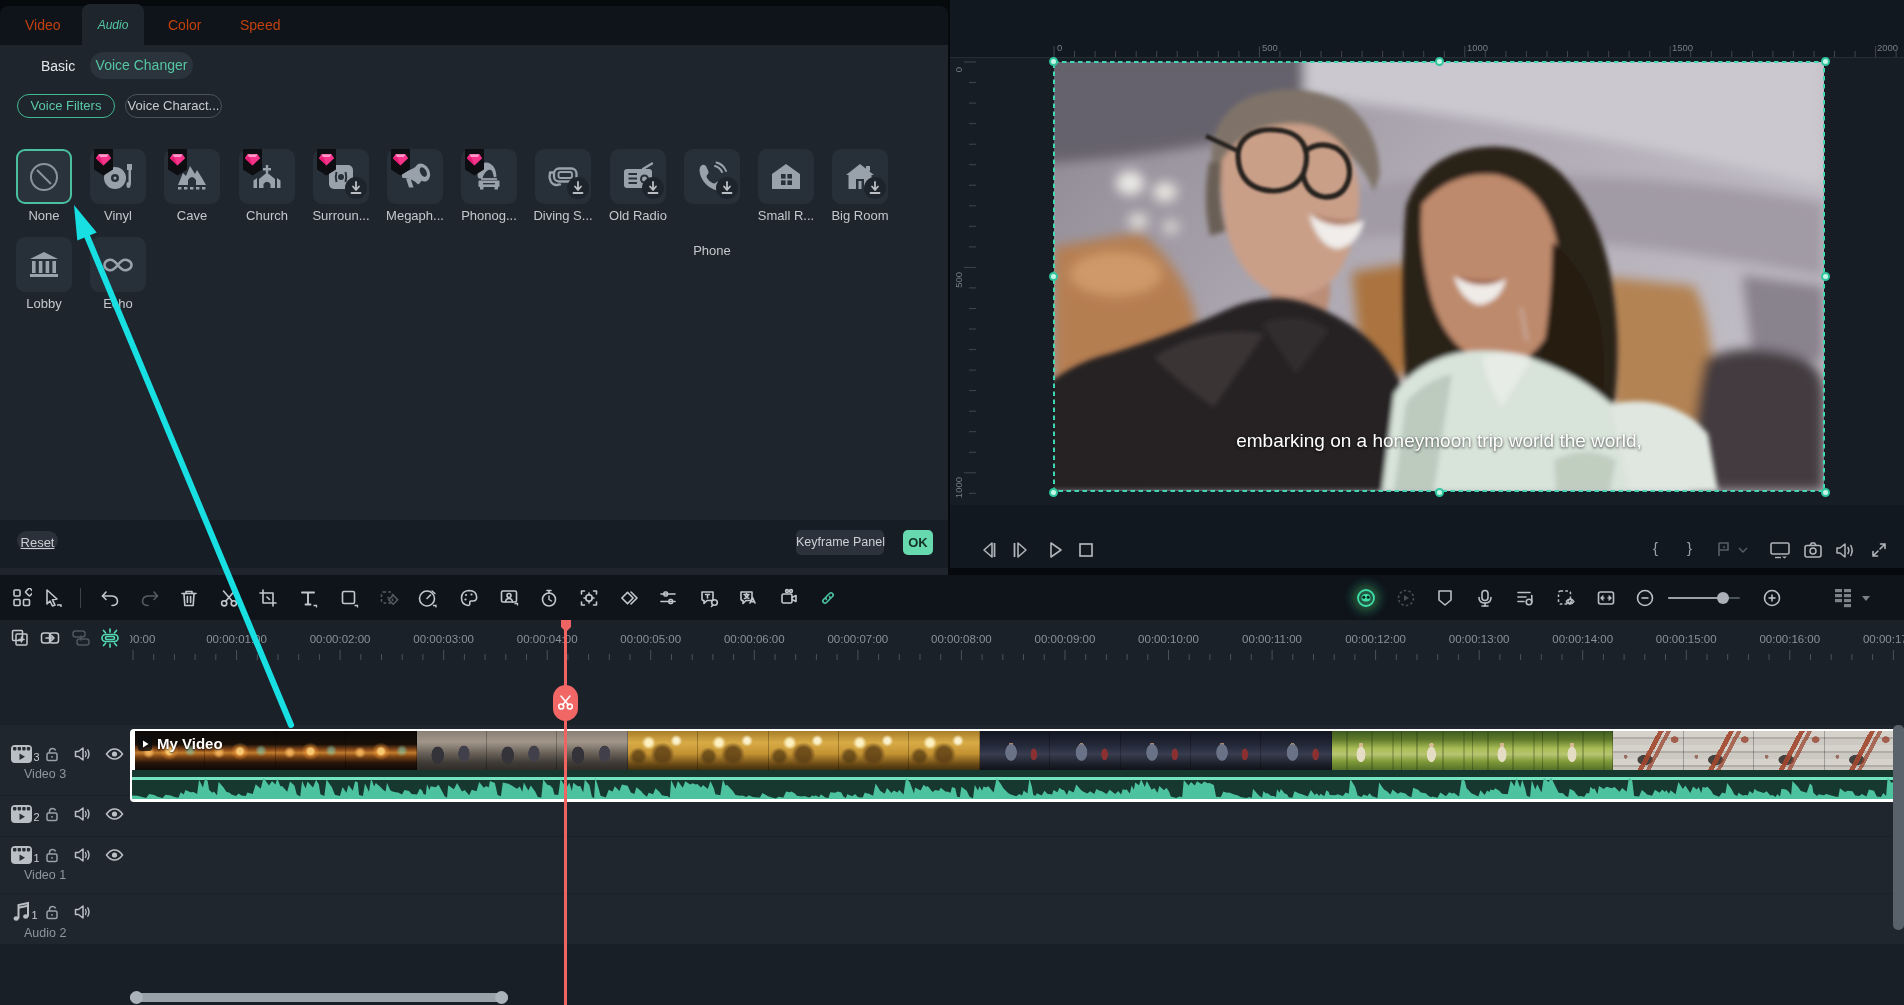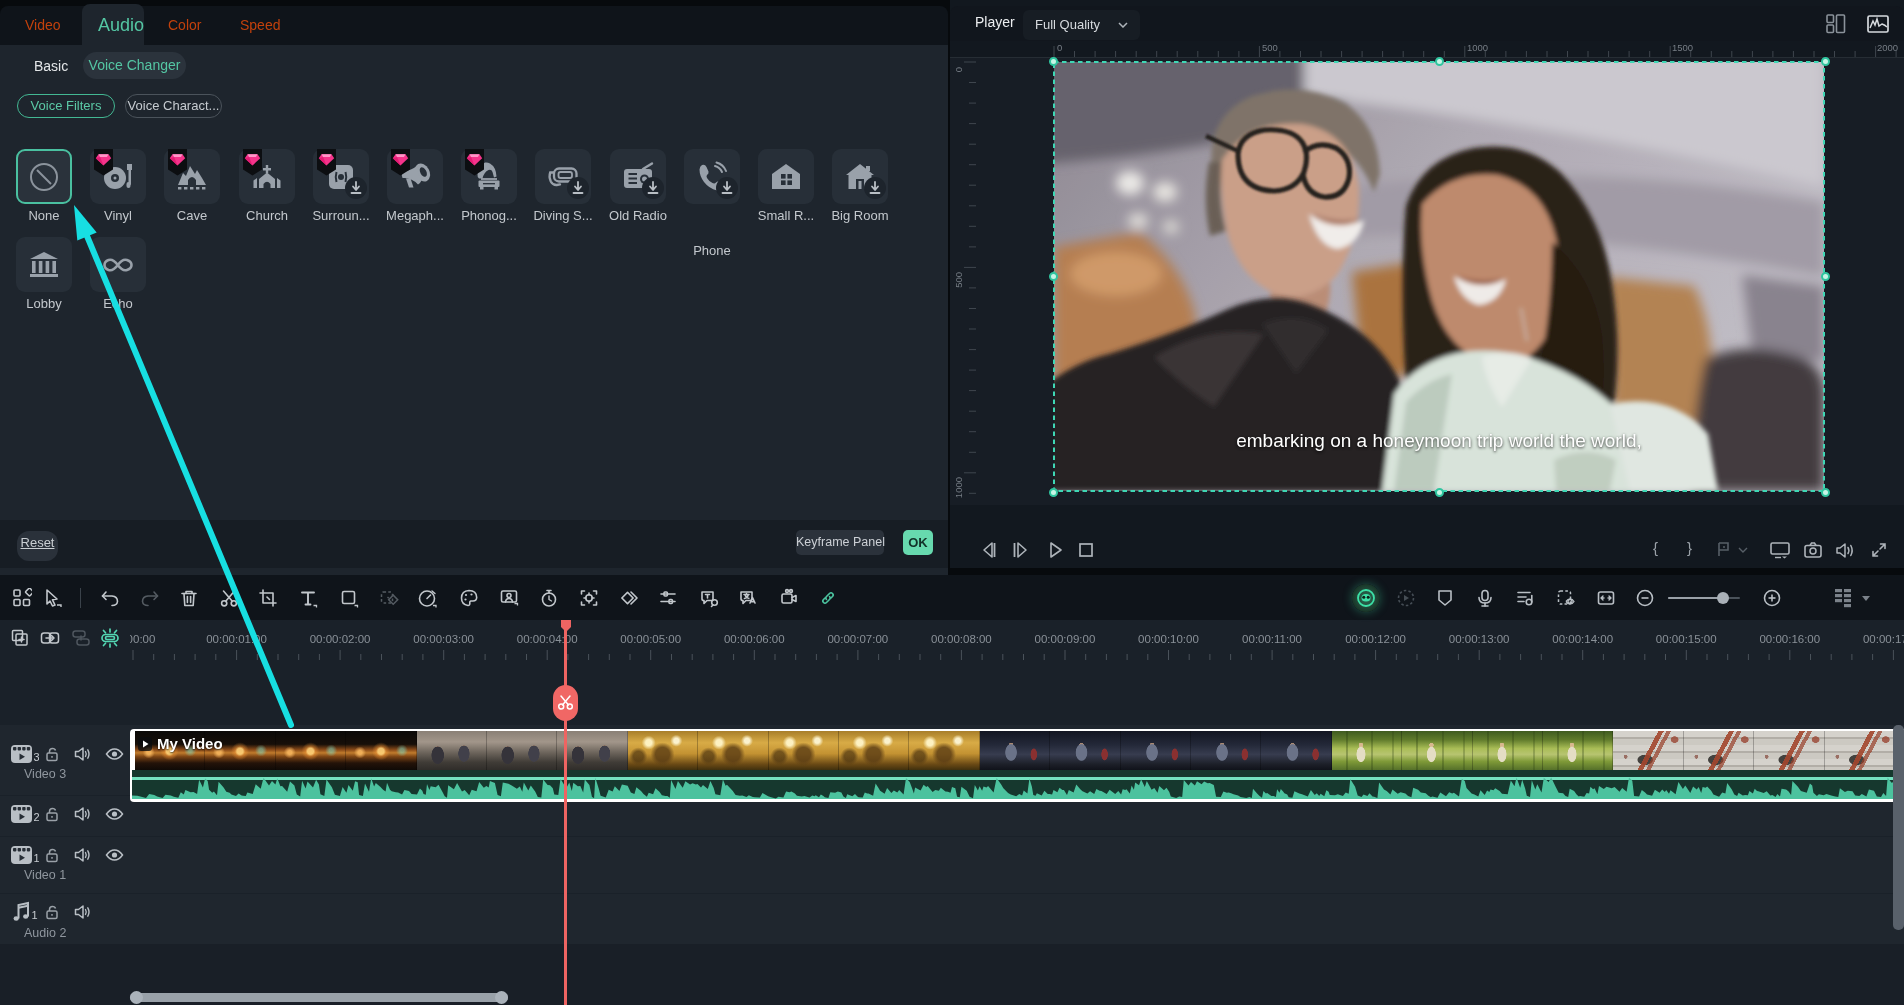--- a/index.html
+++ b/index.html
@@ -4,33 +4,33 @@
 <style>
 * { margin:0; padding:0; box-sizing:border-box; -webkit-font-smoothing:antialiased; }
 html,body { width:1904px; height:1005px; background:#070a0d; font-family:"Liberation Sans",sans-serif; overflow:hidden; position:relative; }
 svg { display:block; }
 
 
 #leftpanel { position:absolute; left:0; top:0; width:948px; height:575px; background:#070a0d; }
 #tabbar { position:absolute; left:0; top:6px; width:948px; height:39px; background:#0f141a; border-radius:8px 8px 0 0; }
 #panelbg { position:absolute; left:0; top:45px; width:948px; height:530px; background:#1e252d; }
 .tab { position:absolute; top:0; height:39px; line-height:39px; font-size:14px; color:#c2410c; }
-#tab-audio { position:absolute; left:82px; top:4px; width:62px; height:41px; background:#1e252d; border-radius:8px 8px 0 0; text-align:right; line-height:42px; color:#54c6a3; font-size:18px; }
-#row-basic { position:absolute; left:5px; top:45px; width:948px; height:45px; }
+#tab-audio { position:absolute; left:82px; top:4px; width:62px; height:41px; background:#1e252d; border-radius:8px 8px 0 0; text-align:center; line-height:42px; color:#54c6a3; font-size:12px;font-style:italic; }
+#row-basic { position:absolute; left:12px; top:45px; width:948px; height:45px; }
 #pill-vc { position:absolute; left:78px; top:7px; width:103px; height:27px; background:#2b333c; border-radius:14px; color:#54c6a3; font-size:14px; text-align:center; line-height:27px; }
 #btn-vf { position:absolute; left:17px; top:94px; width:98px; height:24px; border:1px solid #43b893; border-radius:13px; color:#5bc9a6; font-size:13px; text-align:center; line-height:22px; }
 #btn-vch { position:absolute; left:125px; top:94px; width:97px; height:24px; border:1px solid #4b535b; border-radius:13px; color:#c6cbd0; font-size:13px; text-align:center; line-height:22px; }
 #tilearea { position:absolute; left:0; top:140px; width:948px; height:380px; }
 .tile { position:absolute; width:56px; height:55px; background:#272f38; border-radius:9px; }
 .tile.sel { background:#2a323b; border:2px solid #4ac0a0; }
 .tlabel { position:absolute; width:74px; text-align:center; font-size:13px; color:#c3c8cd; }
 .gem { position:absolute; left:4px; top:0; width:19px; height:26px; }
 .dl { position:absolute; right:2px; top:28px; width:22px; height:22px; background:#1d242c; border-radius:50%; }
 #leftbottom { position:absolute; left:0; top:520px; width:948px; height:48px; background:#171d24; }
-#btn-reset { position:absolute; left:17px; top:11px; width:41px; height:30px; background:#2a313a; border-radius:12px; color:#c9ced2; font-size:13px; text-align:center; line-height:24px;text-decoration:underline; }
+#btn-reset { position:absolute; left:17px; top:11px; width:41px; height:19px; background:#2a313a; border-radius:12px; color:#c9ced2; font-size:13px; text-align:center; line-height:24px;text-decoration:underline; }
 #btn-kp { position:absolute; left:796px; top:10px; width:88px; height:25px; background:#2b323b; border-radius:5px; color:#ccd0d5; font-size:12.5px; text-align:center; line-height:25px; white-space:nowrap; }
 #btn-ok { position:absolute; left:903px; top:10px; width:30px; height:25px; background:#67d9ae; border-radius:5px; color:#123128; font-size:13px; font-weight:bold; text-align:center; line-height:25px; }
 
 
 #player { position:absolute; left:950px; top:0; width:954px; height:568px; background:#12181f; }
 #phead { position:absolute; left:0; top:6px; width:954px; height:39px; background:#11161d; border-radius:8px 8px 0 0; }
 #phead .plabel { position:absolute; left:25px; top:8px; font-size:14px; font-weight:500; color:#eceef0; }
 #pdrop { position:absolute; left:73px; top:4px; width:117px; height:30px; background:#171d24; border-radius:6px; color:#d6dade; font-size:13px; line-height:30px; padding-left:12px; }
 #canvasbg { position:absolute; left:0; top:45px; width:954px; height:460px; background:#171d25; }
 #video { position:absolute; left:104px; top:62px; width:770px; height:429px; overflow:hidden; }
@@ -312,39 +312,20 @@
       <div class="tlabel" style="left:81px;top:156px;">Echo</div>
     </div>
   <div id="leftbottom">
     <div id="btn-reset">Reset</div>
     <div id="btn-kp">Keyframe Panel</div>
     <div id="btn-ok">OK</div>
   </div>
 </div>
 
 <div id="player">
-  <div id="phead">
-    <div class="plabel">Player</div>
-    <div id="pdrop">Full Quality
-      <svg width="10" height="6" viewBox="0 0 10 6" style="position:absolute;right:12px;top:12px;">
-          <path d="M1 1 L5 5 L9 1" stroke="#aeb4ba" stroke-width="1.5" fill="none"></path>
-        </svg>
-    </div>
-    <svg width="20" height="20" viewBox="0 0 20 20" style="position:absolute;left:876px;top:8px;">
-        <g fill="none" stroke="#8b929a" stroke-width="1.6">
-          <rect x="1" y="1" width="6.5" height="7.5" rx="1"></rect>
-          <rect x="1" y="11" width="6.5" height="7.5" rx="1"></rect>
-          <rect x="10.5" y="1" width="8" height="17.5" rx="1"></rect>
-        </g>
-      </svg>
-    <svg width="22" height="18" viewBox="0 0 22 18" style="position:absolute;left:917px;top:9px;">
-        <rect x="1" y="1" width="20" height="16" rx="1.5" fill="none" stroke="#d6dade" stroke-width="1.7"></rect>
-        <path d="M3 13 L6 6 L8 10 L10 4 L12 11 L15 9 Q18 10 20 12" stroke="#d6dade" stroke-width="1.5" fill="none"></path>
-      </svg>
-  </div>
   <div id="canvasbg"></div>
   <svg width="954" height="17" viewBox="0 0 954 17" style="position:absolute;left:0;top:41px;">
       <rect x="0" y="0" width="954" height="17" fill="#12181f"></rect>
       <line x1="104.0" y1="5" x2="104.0" y2="17" stroke="#3f464e" stroke-width="1"></line>
       <line x1="124.5" y1="10" x2="124.5" y2="17" stroke="#3f464e" stroke-width="1"></line>
       <line x1="145.1" y1="10" x2="145.1" y2="17" stroke="#3f464e" stroke-width="1"></line>
       <line x1="165.6" y1="10" x2="165.6" y2="17" stroke="#3f464e" stroke-width="1"></line>
       <line x1="186.2" y1="10" x2="186.2" y2="17" stroke="#3f464e" stroke-width="1"></line>
       <line x1="206.7" y1="10" x2="206.7" y2="17" stroke="#3f464e" stroke-width="1"></line>
       <line x1="227.2" y1="10" x2="227.2" y2="17" stroke="#3f464e" stroke-width="1"></line>

